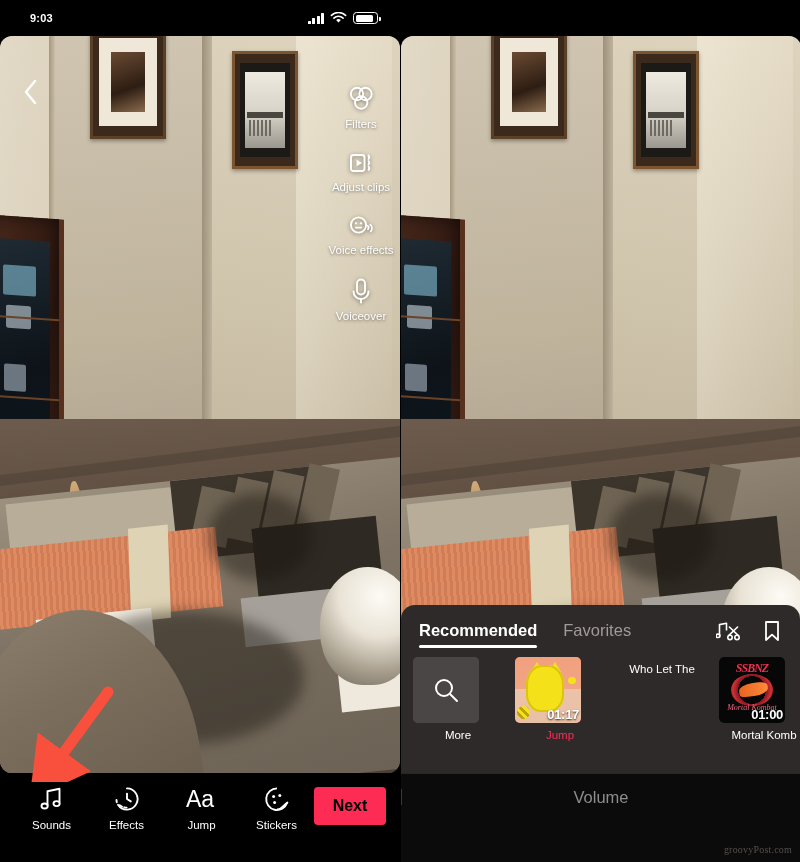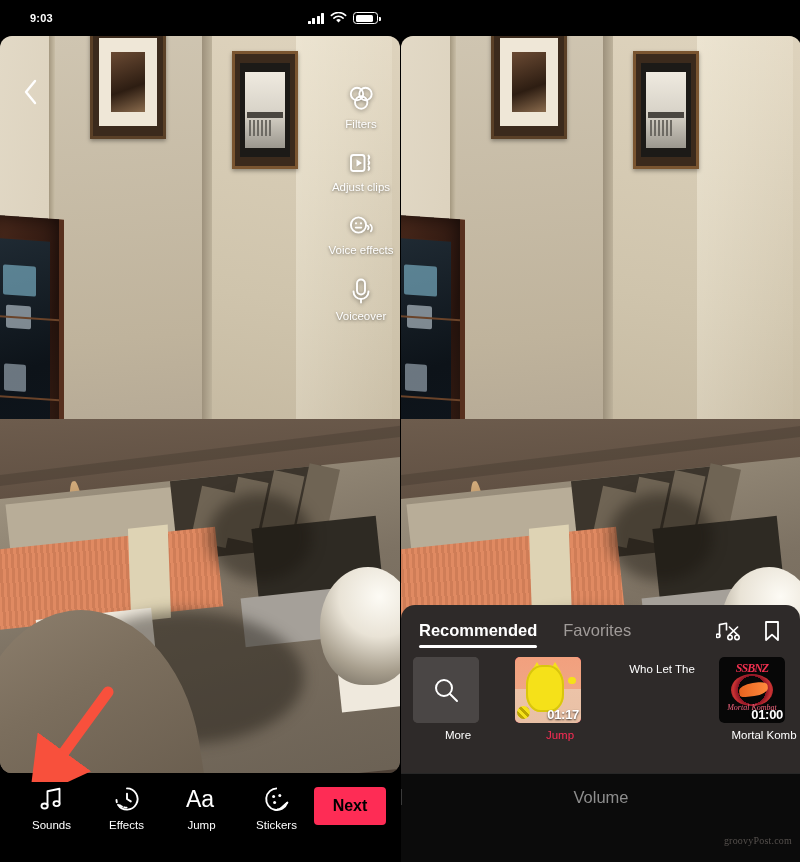--- a/index.html
+++ b/index.html
@@ -171,21 +171,21 @@
     background: radial-gradient(ellipse at 30% 70%, rgba(255,255,255,.85) 0%, rgba(200,200,200,.25) 32%, rgba(0,0,0,0) 62%),
                 radial-gradient(ellipse at 62% 60%, rgba(255,255,255,.7) 0%, rgba(180,180,180,.2) 30%, rgba(0,0,0,0) 60%); }
   .art-run .tt { position:absolute; left:8%; top:6%; font-size:5px; color:#bdbdbd; letter-spacing:.4px; }
 
   .sp-bottom { position:absolute; left:0; bottom:0; width:100%; height:89px; background:#0b0b0b;
     border-top:1px solid #272727; z-index: 27; }
   .sb-tabs { display:flex; align-items:center; height: 46px; }
   .sb-tab { flex:1; text-align:center; font-size:16.5px; color:#8d8d8d; cursor:pointer; }
   .sb-tab.active { color:#fff; }
   .sb-div { width:1px; height:16px; background:#3a3a3a; }
-  .wm { position:absolute; right: 8px; bottom: 16px; font-size: 10px; color:#55504d;
+  .wm { position:absolute; right: 8px; bottom: 7px; font-size: 10px; color:#55504d;
     font-family:"Liberation Serif", serif; letter-spacing:.2px; }
 </style>
 </head>
 <body>
 
 <div class="screens">
 
   <div class="phone left">
 
     <div class="statusbar">

